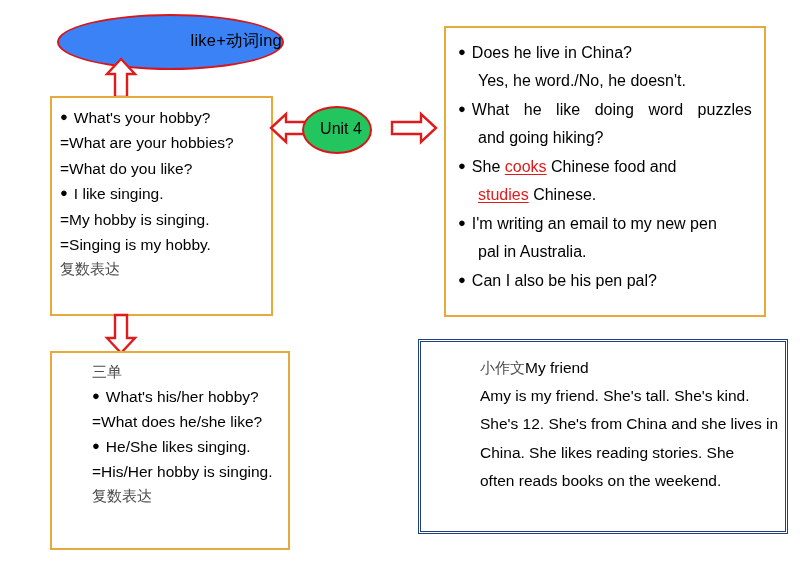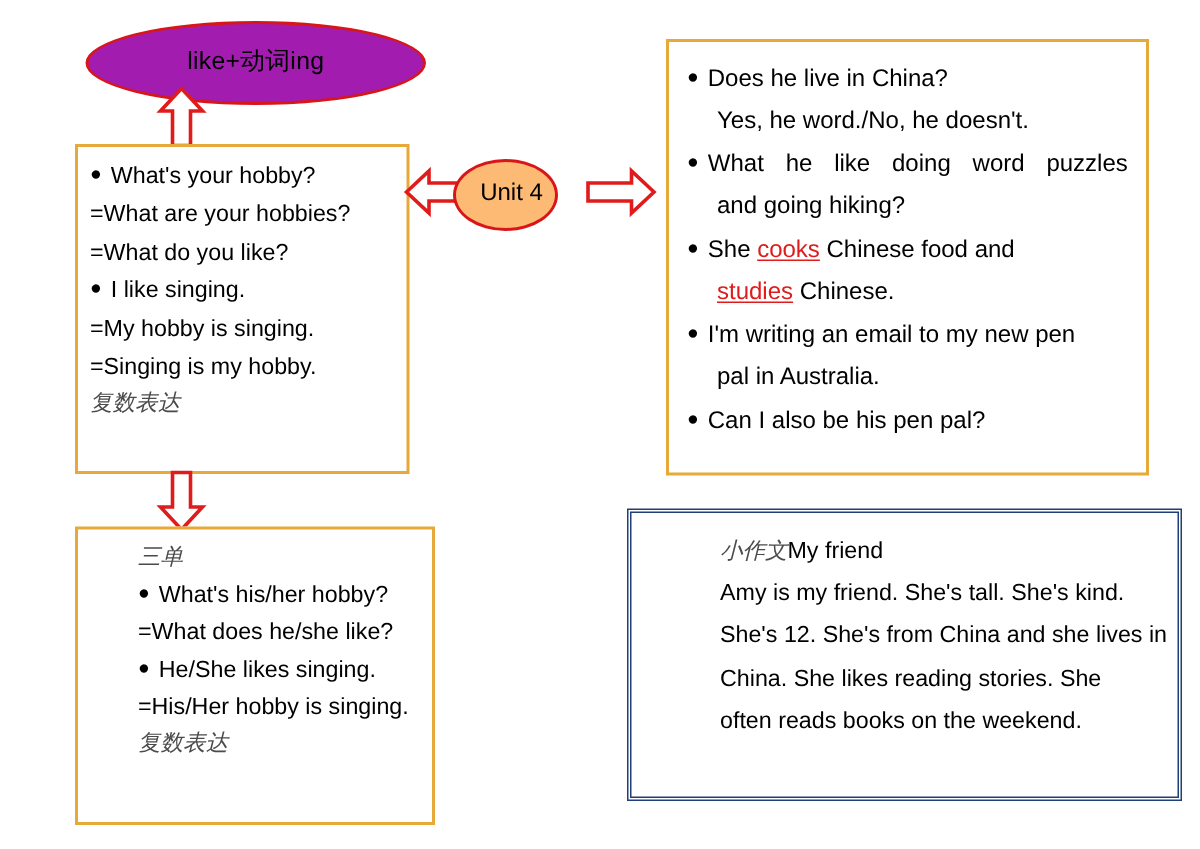--- a/index.html
+++ b/index.html
@@ -24,41 +24,41 @@
 
   
   .ellipse-top {
     position: absolute;
     left: 57px;
     top: 14px;
     width: 223px;
     height: 52px;
     border: 2.5px solid #d8161a;
     border-radius: 50%;
-    background: #a21caf;
+    background: #3b82f6;
     display: flex;
     align-items: center;
-    justify-content: center;
+    justify-content: flex-end;
   }
   .ellipse-top .etext {
     font-size: 16.5px;
     letter-spacing: 0.2px;
     white-space: nowrap;
     transform: translateY(-1px);
   }
 
   .ellipse-unit {
     position: absolute;
     left: 302px;
     top: 106px;
     width: 66px;
     height: 44px;
     border: 2.5px solid #d8161a;
     border-radius: 50%;
-    background: #fdba74;
+    background: #22c55e;
     overflow: hidden;
     display: flex;
     align-items: center;
     justify-content: center;
     z-index: 5;
   }
   .ellipse-unit .etext {
     font-size: 16px;
     white-space: nowrap;
     transform: translate(4px, -1px);
@@ -99,21 +99,20 @@
     line-height: 1;
     margin-right: 6px;
     transform: translateY(-2px);
     flex: none;
   }
   .cn {
     font-size: 15px;
     line-height: 1.6;
     color: #4b4b4b;
     display: block;
-    font-style: italic;
   }
   .u { text-underline-offset: 2px; }
   .red-u { color: #e01b1b; text-decoration: underline; text-underline-offset: 2px; }
 
   
   #box-right-top .box-inner { padding: 11px 10px 8px 12px; }
   #box-right-top .line { font-size: 16px; line-height: 1.78; }
   #box-right-top .cont { padding-left: 20px; display:block; }
   .justified {
     white-space: normal;

